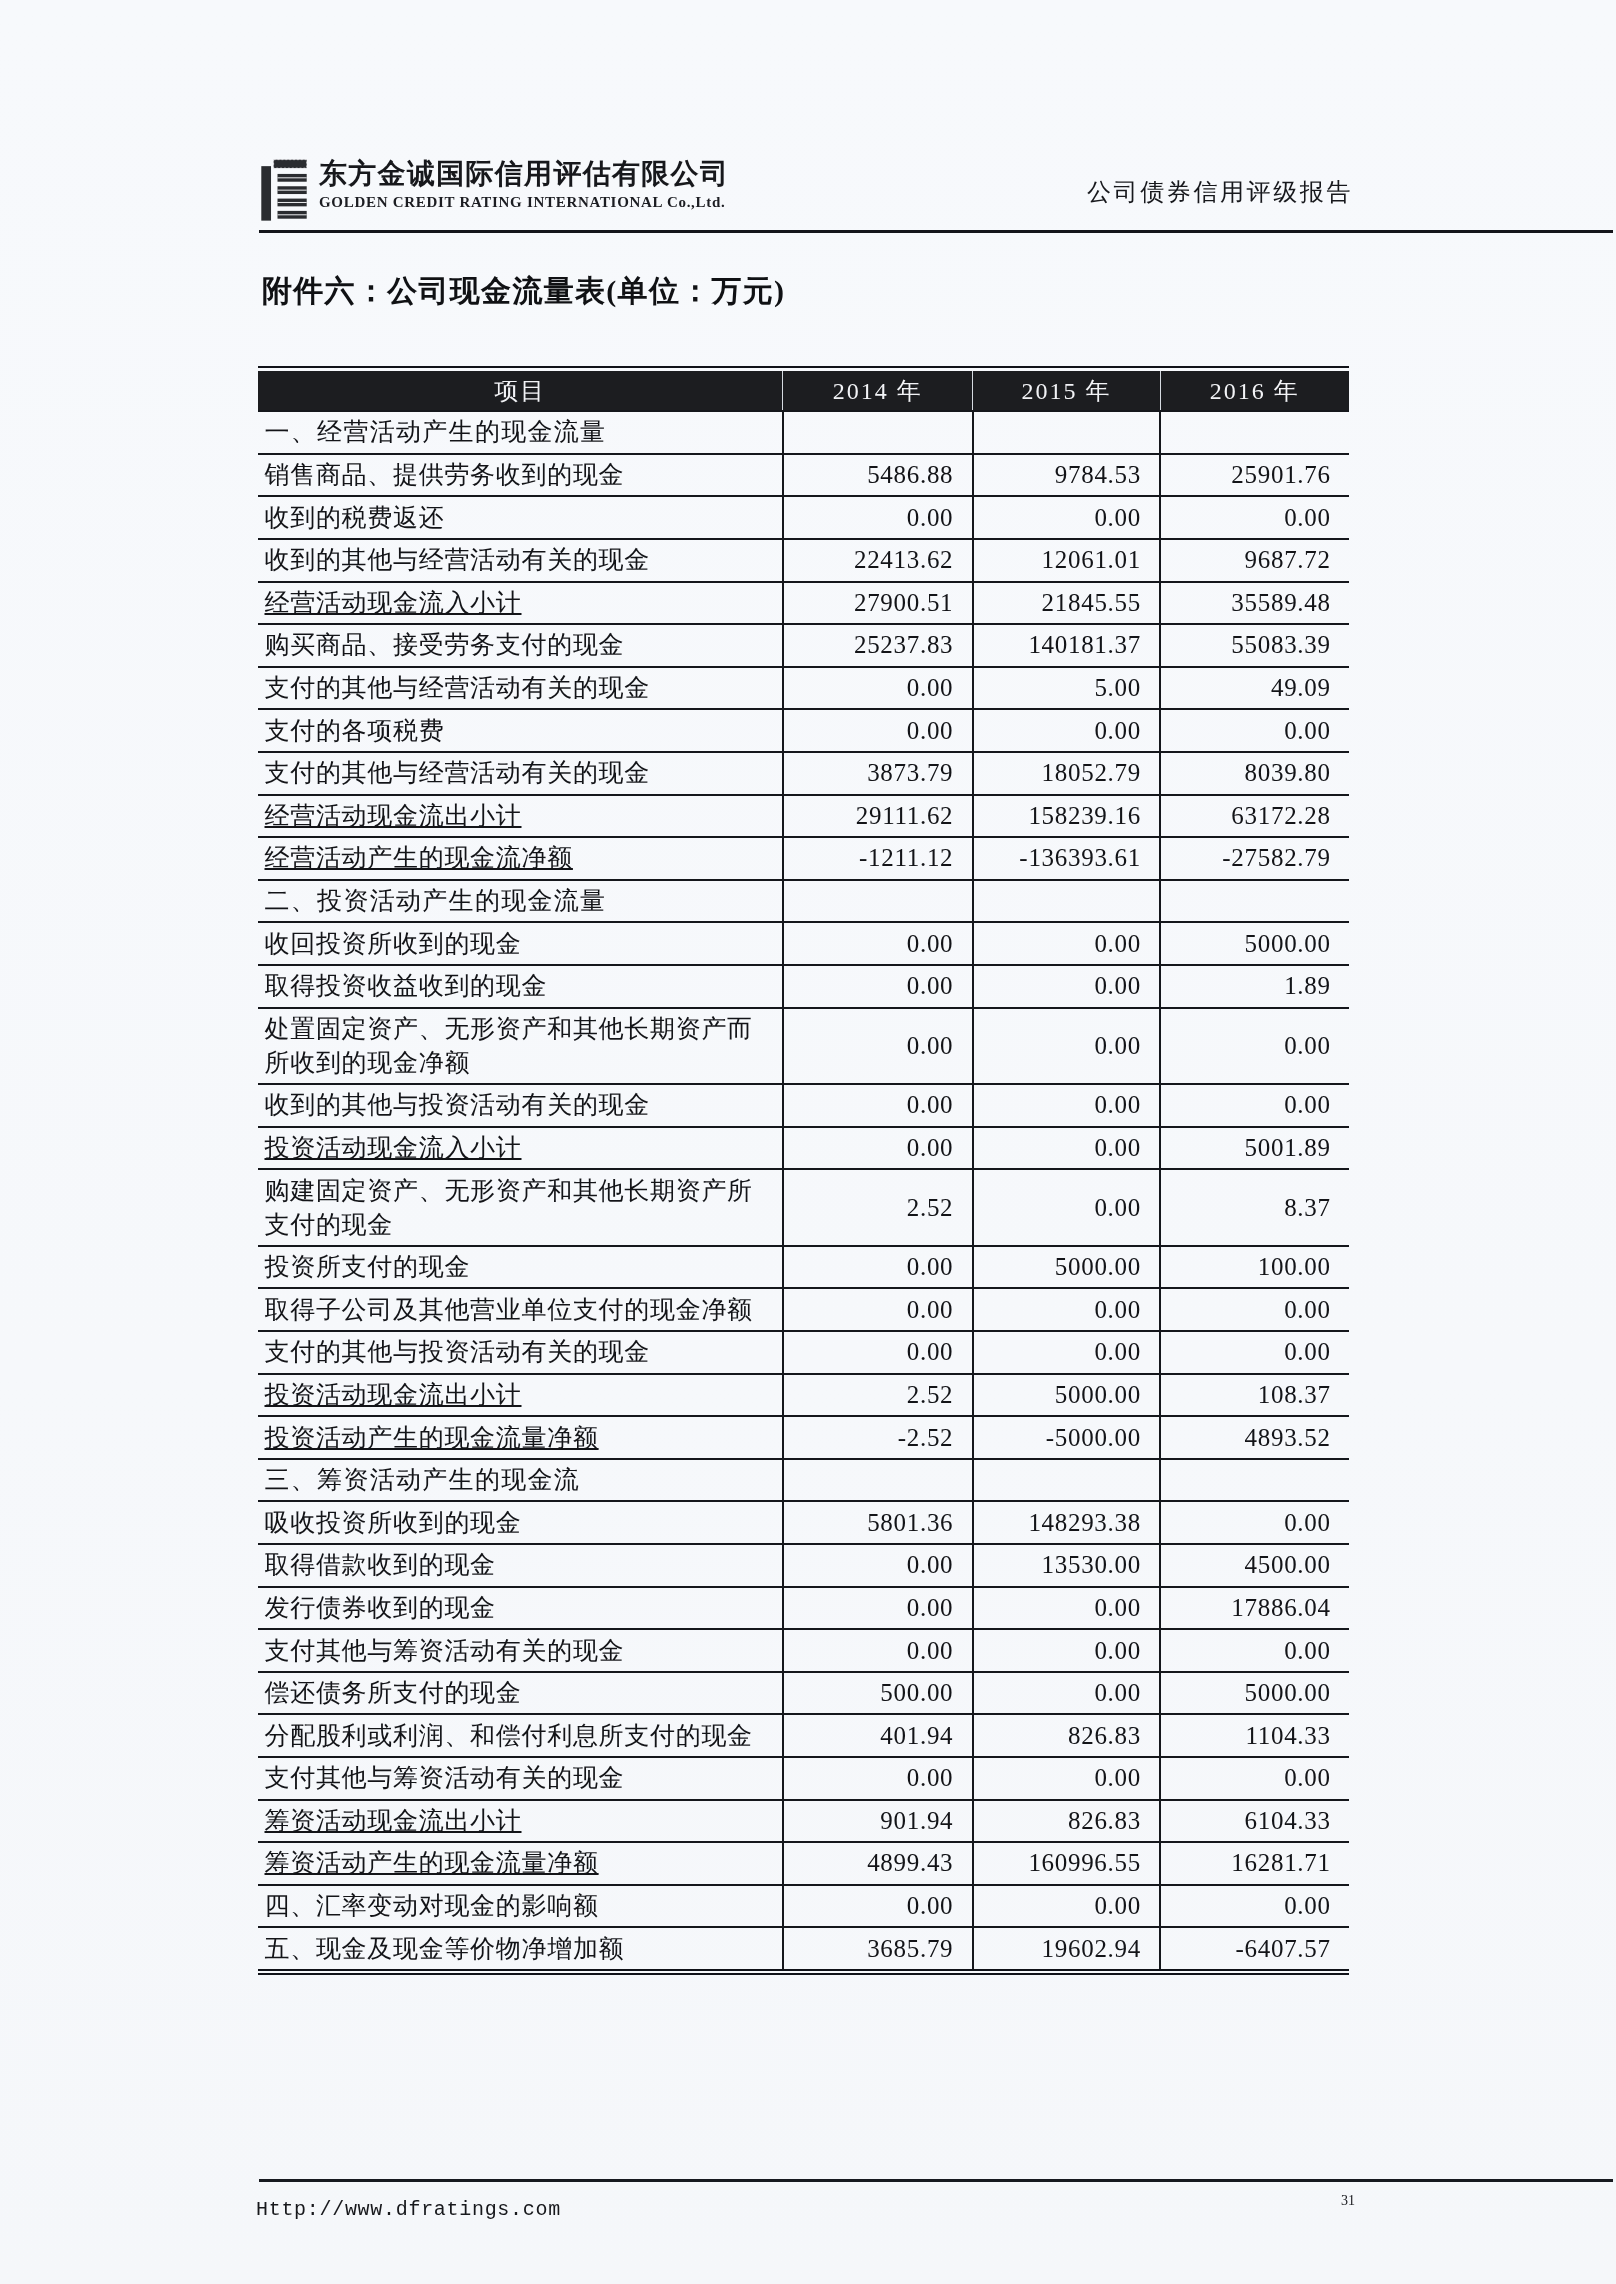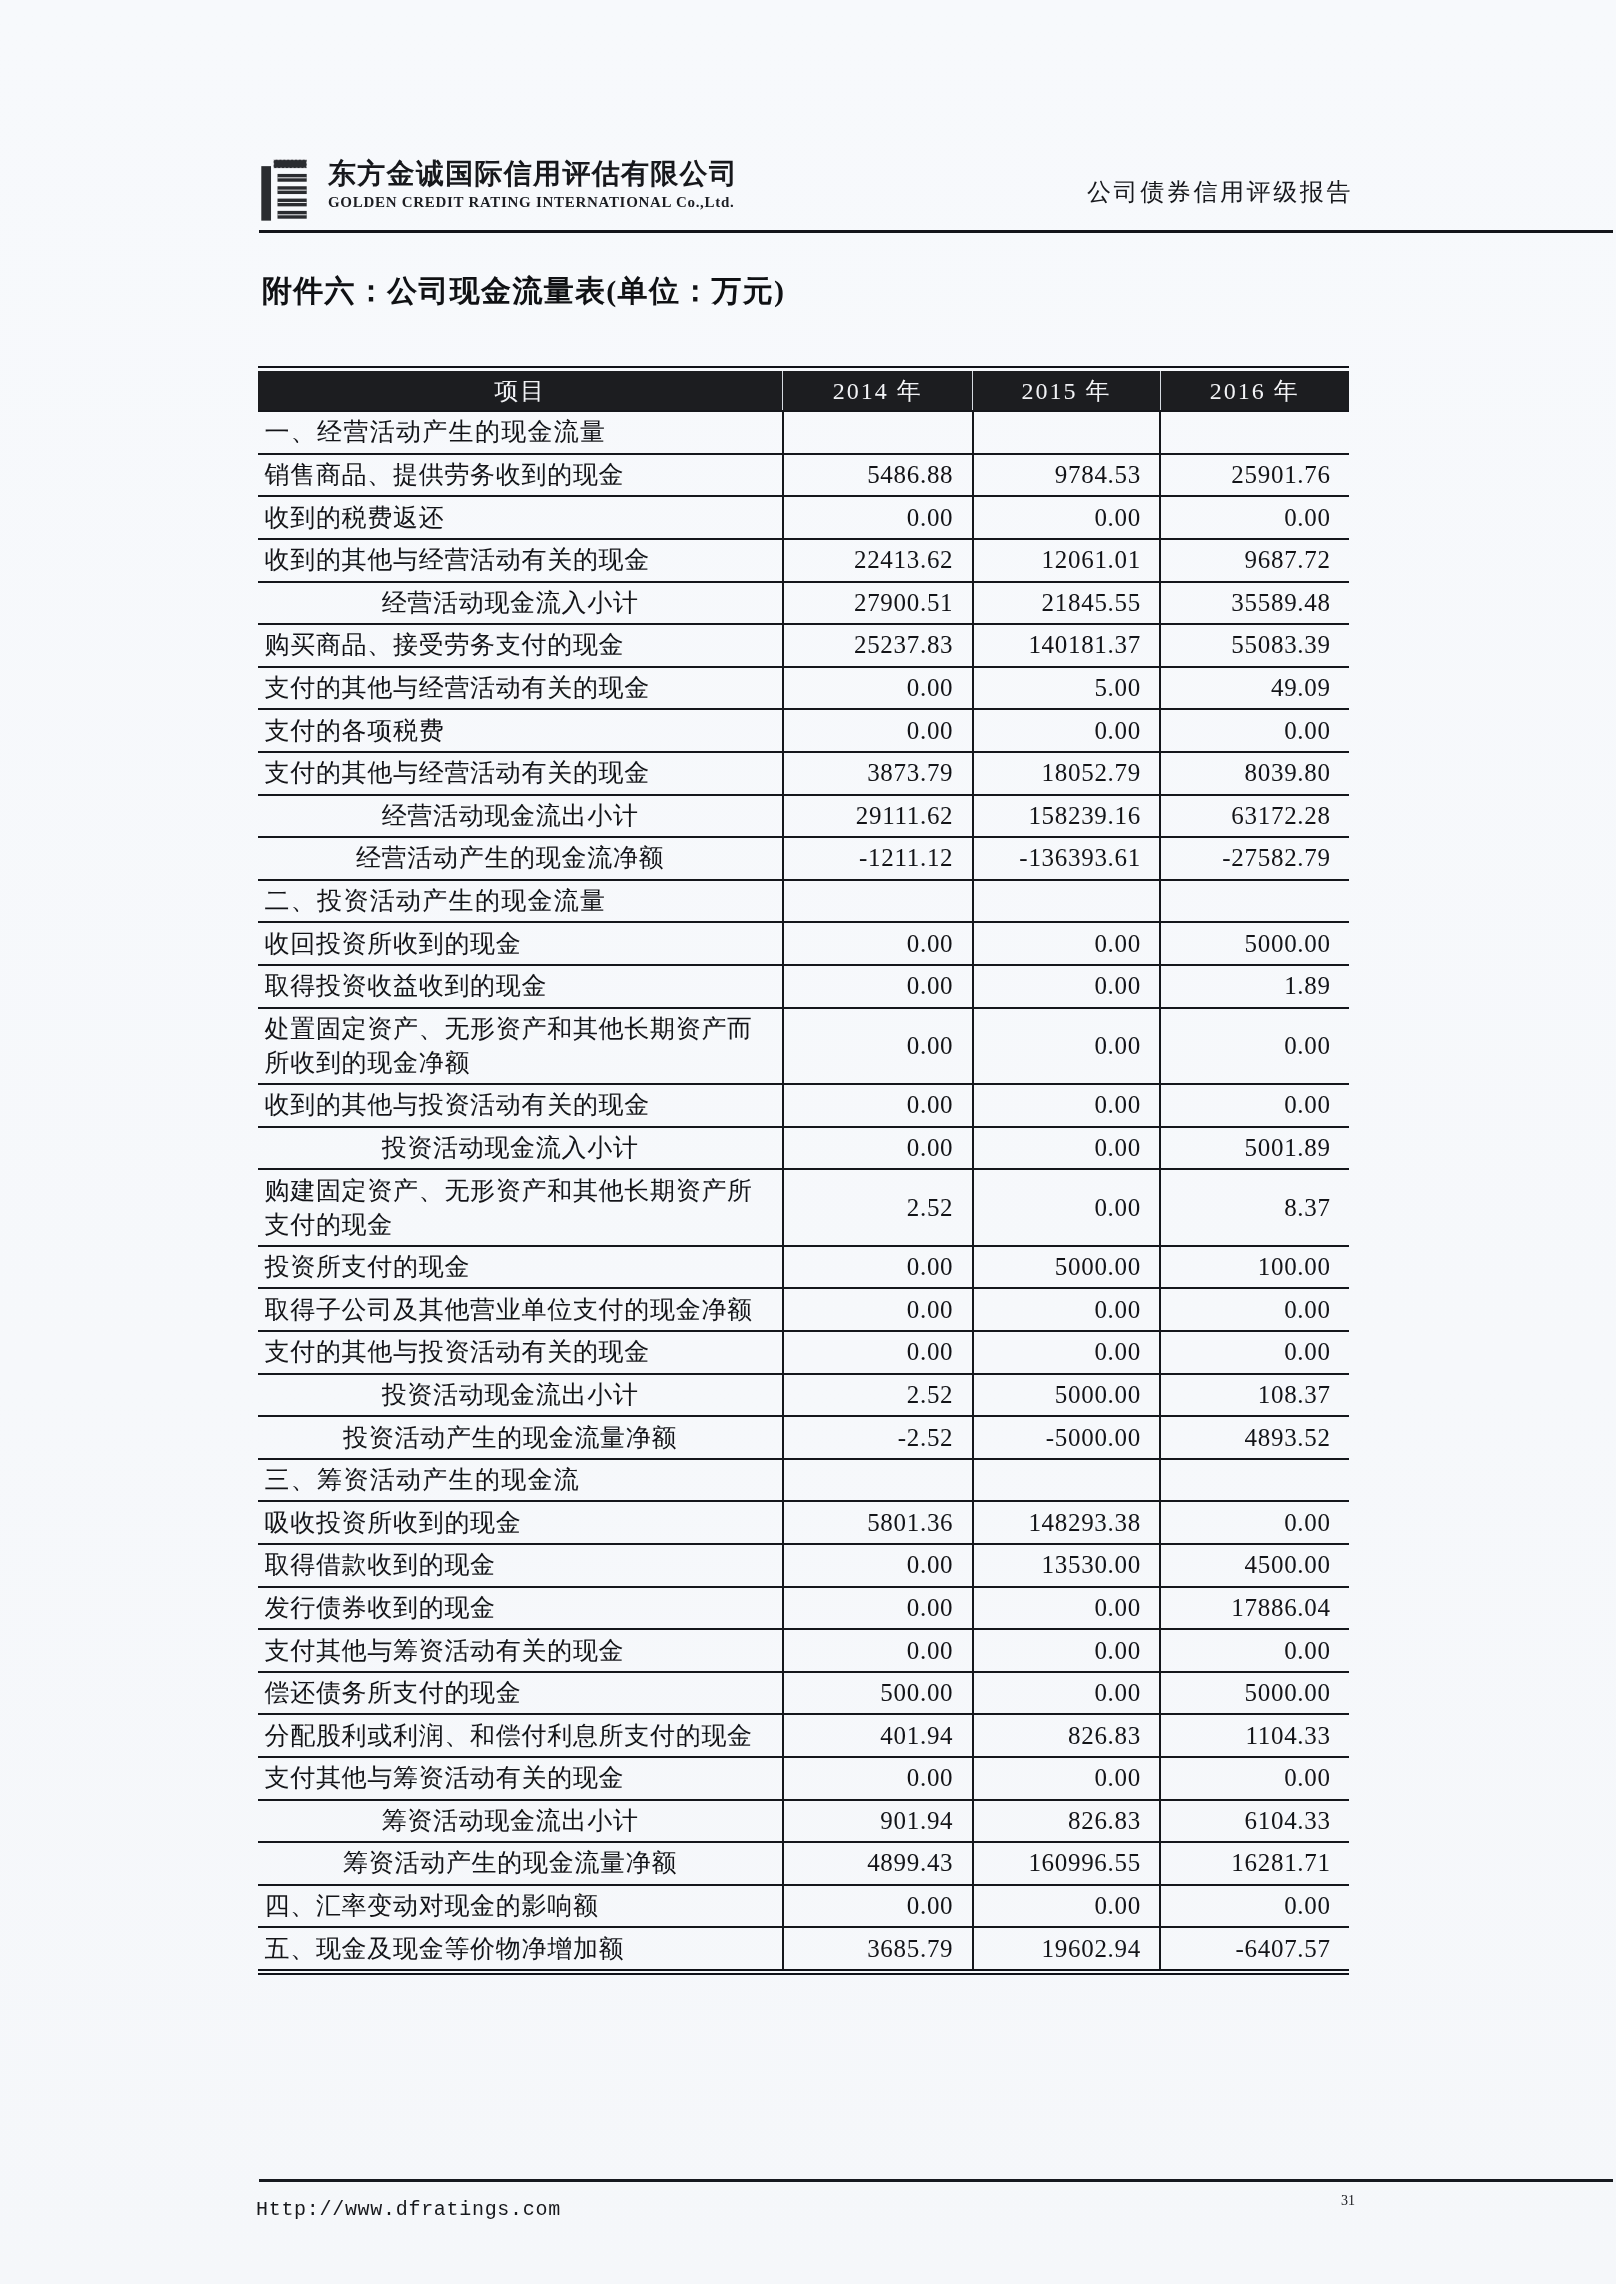--- a/index.html
+++ b/index.html
@@ -15,21 +15,21 @@
     background: linear-gradient(180deg, #f7f9fc 0%, #f6f8fb 60%, #f5f7fa 100%);
     color: #141414;
     overflow: hidden;
   }
 
   
   .header {
     position: absolute; left: 260px; top: 158px; width: 1093px;
     display: flex; justify-content: space-between; align-items: flex-start;
   }
-  .logo { display: flex; align-items: flex-start; gap: 20px; }
+  .logo { display: flex; align-items: flex-start; gap: 11px; }
   .logo-mark { width: 48px; height: 63px; flex: 0 0 auto; }
   .logo-text .cn {
     font-size: 28px; font-weight: bold; letter-spacing: 1.3px;
     line-height: 1.15; white-space: nowrap; color: #17181c;
   }
   .logo-text .en {
     font-size: 15px; font-weight: bold; letter-spacing: 0.7px;
     margin-top: 3.9px; white-space: nowrap; color: #1c1d22;
   }
   .report-title {
@@ -64,21 +64,21 @@
     height: 42px; line-height: 34px;
     padding: 3.3px 6.5px;
     font-size: 25px; vertical-align: middle;
     color: #131418;
   }
   tbody td:first-child { border-left: none; }
   tbody td:last-child  { border-right: none; }
   tbody tr:last-child td { border-bottom: none; }
   td.label { text-align: left; letter-spacing: 0.7px; }
   td.value { text-align: right; padding-right: 18.3px; letter-spacing: 0.7px; white-space: nowrap; }
-  tr.subtotal td.label { text-align: center; padding-right: 26px; }
+  tr.subtotal td.label { text-align: left; padding-right: 26px; text-decoration: underline; }
   tr.section td.label { letter-spacing: 1.3px; }
   .bottom-rule {
     height: 5.9px;
     border-top: 2.6px solid #101218;
     border-bottom: 2.6px solid #101218;
   }
 
   
   .footer-rule {
     position: absolute; left: 259px; top: 2179px; width: 1354px; height: 2.6px;

